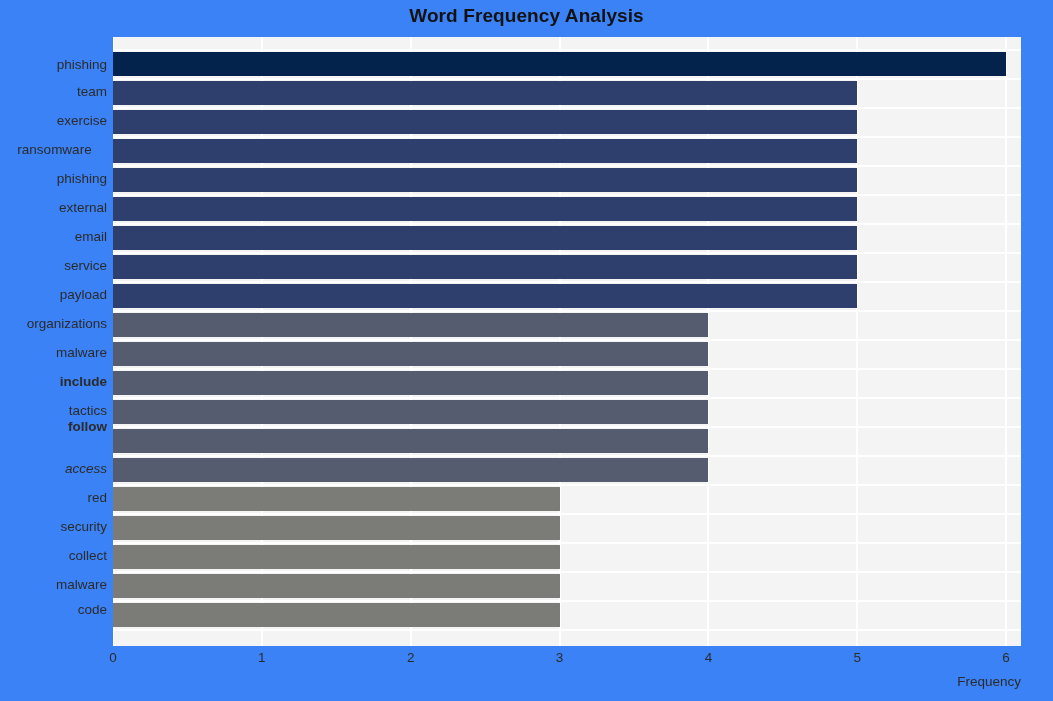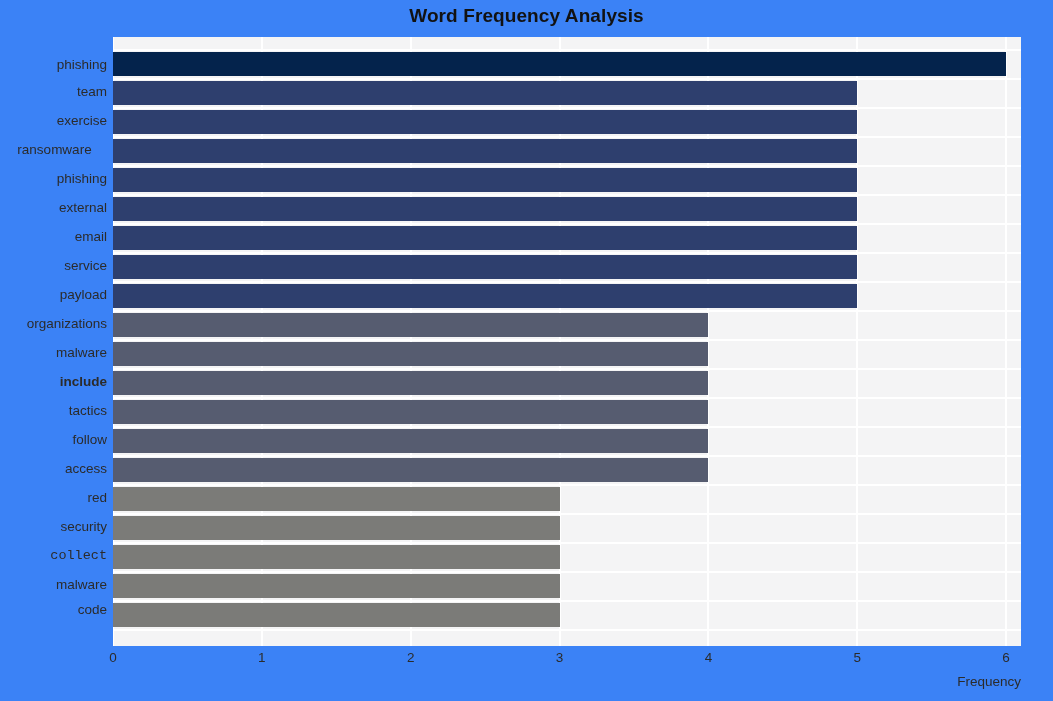--- a/index.html
+++ b/index.html
@@ -185,25 +185,25 @@
       <div class="ytick" style="top: 105px; text-align: center;">ransomware</div>
       <div class="ytick" style="top: 134px;">phishing</div>
       <div class="ytick" style="top: 163px;">external</div>
       <div class="ytick" style="top: 192px;">email</div>
       <div class="ytick" style="top: 221px;">service</div>
       <div class="ytick" style="top: 250px;">payload</div>
       <div class="ytick" style="top: 279px;">organizations</div>
       <div class="ytick" style="top: 308px;">malware</div>
       <div class="ytick" style="top: 337px; font-weight: bold;">include</div>
       <div class="ytick" style="top: 366px;">tactics</div>
-      <div class="ytick" style="top: 395px;">follow</div>
-      <div class="ytick" style="top: 424px;">access</div>
+      <div class="ytick" style="top: 382px; font-weight: bold;">follow</div>
+      <div class="ytick" style="top: 424px; font-style: italic;">access</div>
       <div class="ytick" style="top: 453px;">red</div>
       <div class="ytick" style="top: 482px;">security</div>
-      <div class="ytick" style="top: 511px; font-family: Liberation Mono, monospace;">collect</div>
+      <div class="ytick" style="top: 511px;">collect</div>
       <div class="ytick" style="top: 540px;">malware</div>
       <div class="ytick" style="top: 565px;">code</div>
     </div>
   <div id="x-tick-layer">
       <div class="xtick" style="left: 113px;">0</div>
       <div class="xtick" style="left: 261.852px;">1</div>
       <div class="xtick" style="left: 410.705px;">2</div>
       <div class="xtick" style="left: 559.557px;">3</div>
       <div class="xtick" style="left: 708.41px;">4</div>
       <div class="xtick" style="left: 857.262px;">5</div>

